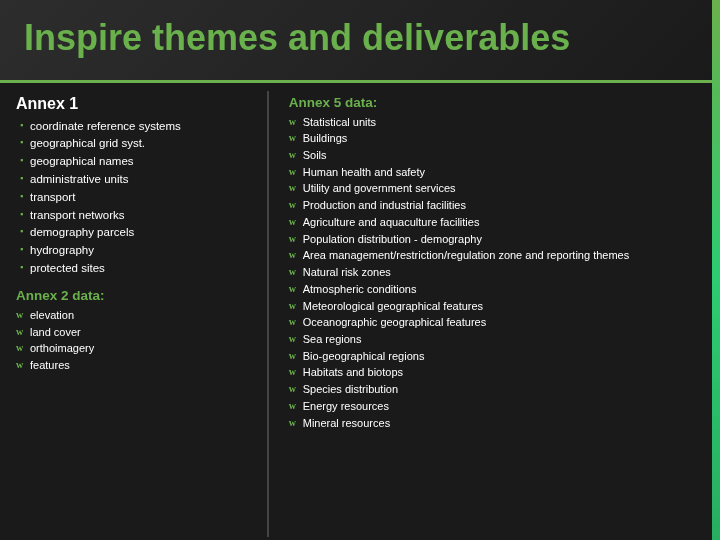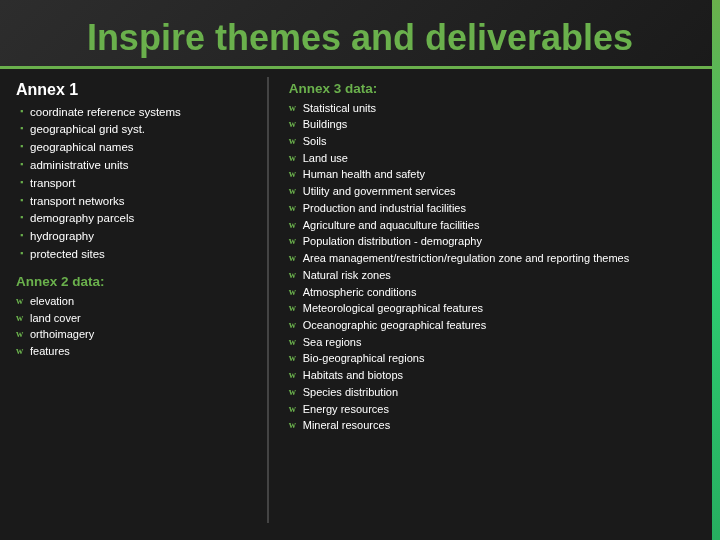--- a/index.html
+++ b/index.html
@@ -13,23 +13,22 @@
     .slide {
       width: 720px;
       height: 540px;
       background: #1a1a1a;
       color: #ffffff;
       position: relative;
       padding: 0;
     }
     .title-bar {
       background: linear-gradient(135deg, #2d2d2d 0%, #1a1a1a 100%);
-      padding: 18px 24px 8px 24px;
+      padding: 18px 24px 22px 24px;
       border-bottom: 3px solid #6ab04c;
-      text-align: center;
     }
     .title-bar h1 {
       font-size: 36px;
       font-weight: bold;
       color: #ffffff;
       letter-spacing: 0px;
       line-height: 1.1;
     }
     .title-bar h1 span.inspire {
       color: #6ab04c;
@@ -160,26 +159,25 @@
           <li>land cover</li>
           <li>orthoimagery</li>
           <li>features</li>
         </ul>
       </div>
     </div>
 
     <div class="divider"></div>
 
     <div class="right-col">
-      <div class="annex3-title">Annex 3 data:</div>
+      <div class="annex3-title">Annex 5 data:</div>
       <ul class="w-list">
         <li>Statistical units</li>
         <li>Buildings</li>
         <li>Soils</li>
-        <li>Land use</li>
         <li>Human health and safety</li>
         <li>Utility and government services</li>
         <li>Production and industrial facilities</li>
         <li>Agriculture and aquaculture facilities</li>
         <li>Population distribution - demography</li>
         <li>Area management/restriction/regulation zone and reporting themes</li>
         <li>Natural risk zones</li>
         <li>Atmospheric conditions</li>
         <li>Meteorological geographical features</li>
         <li>Oceanographic geographical features</li>

